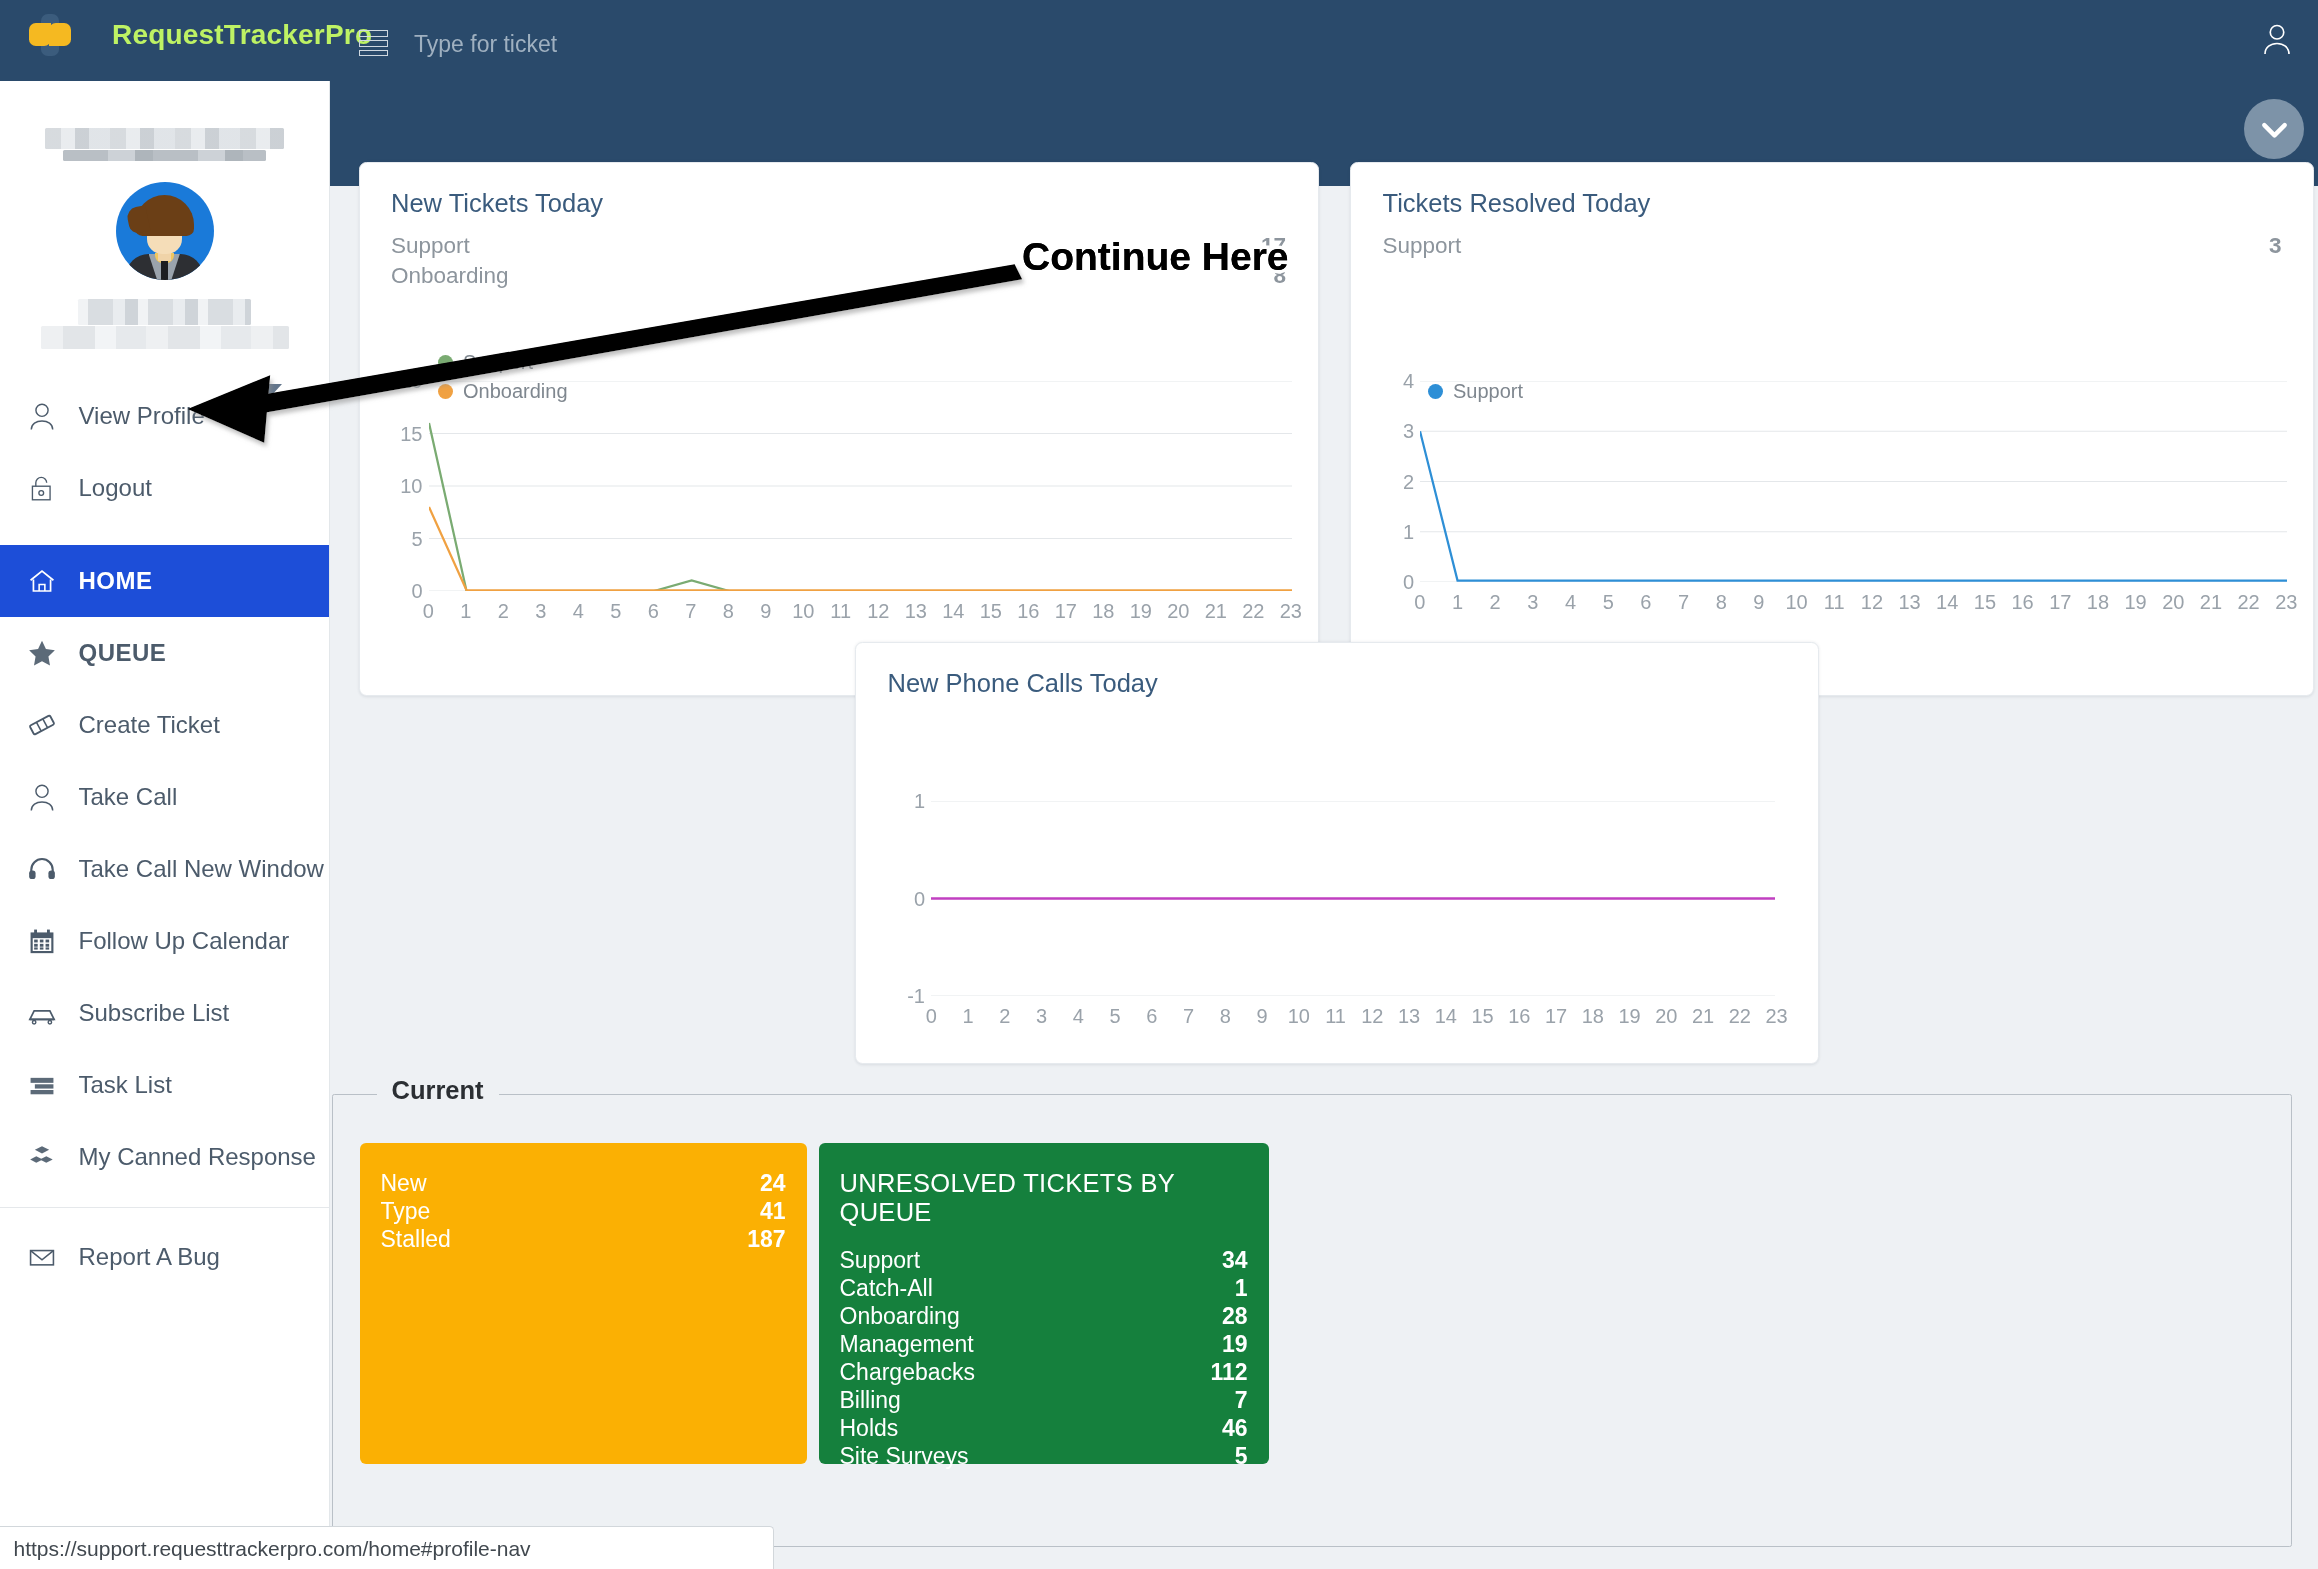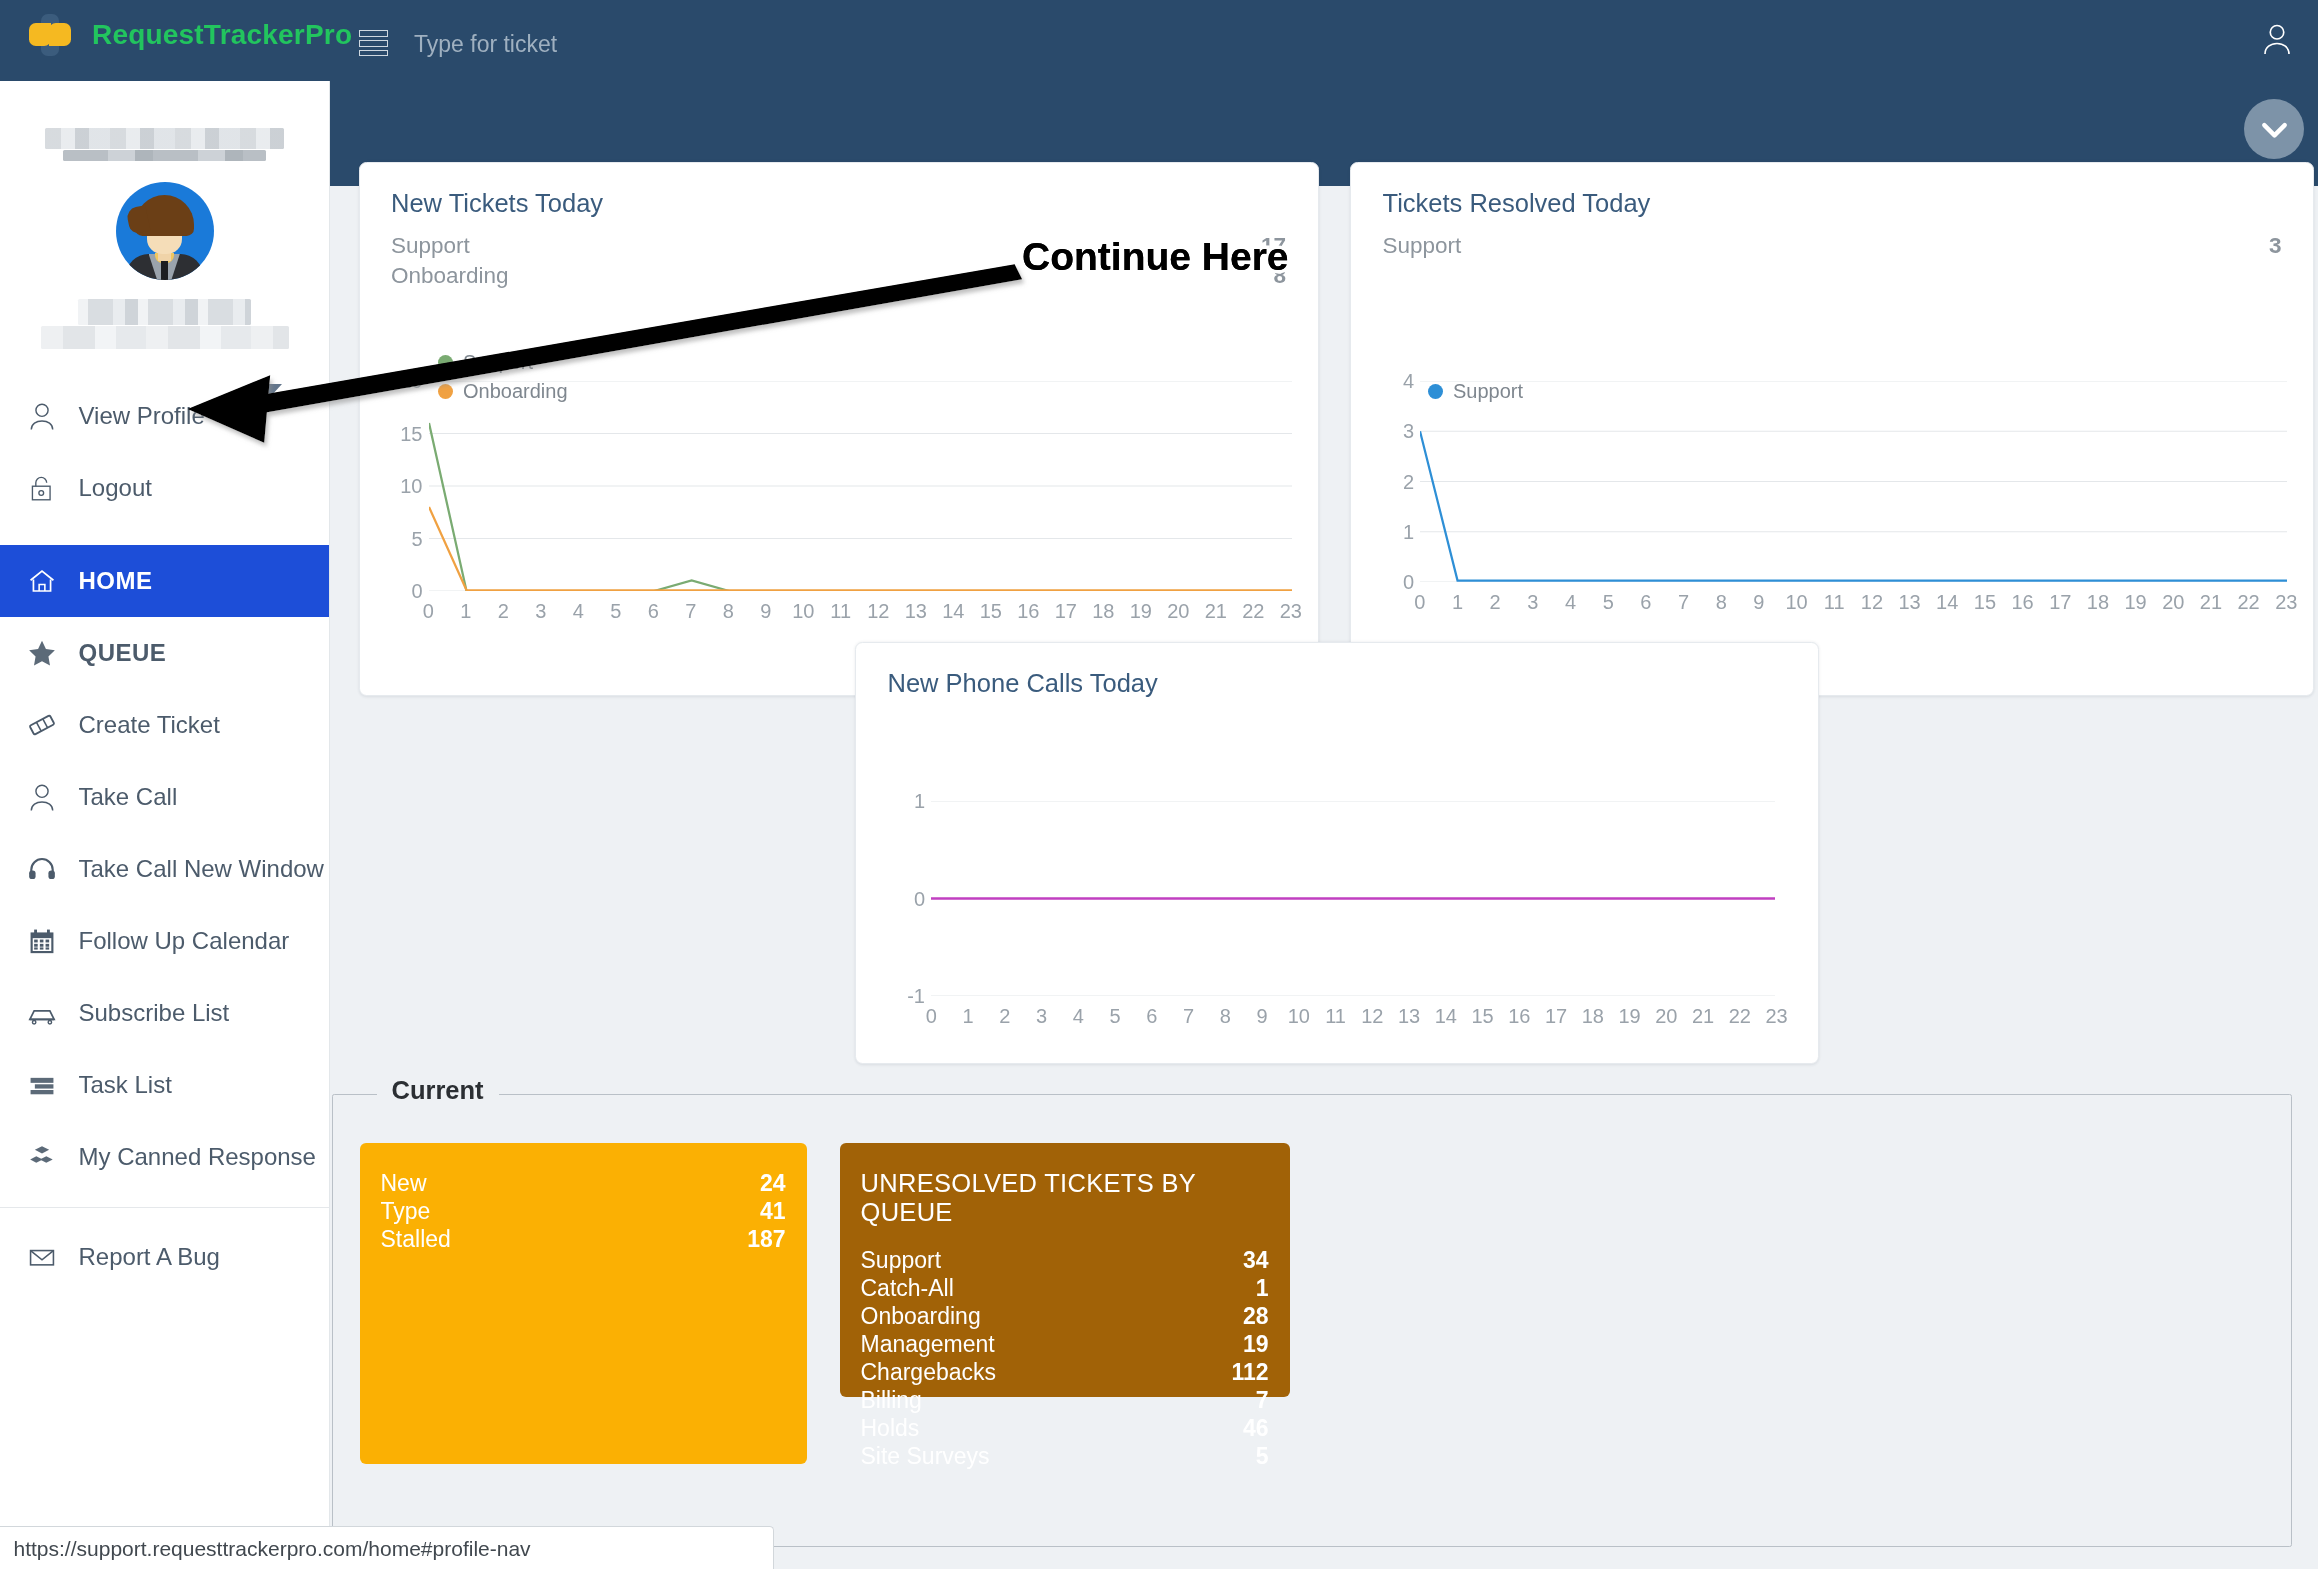--- a/index.html
+++ b/index.html
@@ -14,21 +14,21 @@
   
   .topbar {
     position: absolute; left: 0; top: 0; width: 2319px; height: 81px;
     background: #2a4a6b; z-index: 40;
   }
   .brand { position: absolute; left: 28.5px; top: 13.5px; display: flex; align-items: center; gap: 19.5px; }
   .logo-box { position: relative; width: 44px; height: 42px; }
   .logo-box .a { position: absolute; left: 12px; top: 0; width: 18px; height: 42px; background: #3b5c7d; border-radius: 6.8px; }
   .logo-box .b { position: absolute; left: 0; top: 9.8px; width: 22px; height: 22.5px; background: #f5b921; border-radius: 6.8px 0 6.8px 6.8px; }
   .logo-box .c { position: absolute; left: 20px; top: 9.8px; width: 22px; height: 22.5px; background: #f5b921; border-radius: 6.8px 6.8px 6.8px 0; }
-  .brand-name { color: #22c55e; font-size: 28px; font-weight: 600; letter-spacing: 0.2px; }
+  .brand-name { color: #bef264; font-size: 28px; font-weight: 600; letter-spacing: 0.2px; margin-left: 20px; }
 
   .hamburger { position: absolute; left: 359px; top: 30px; width: 28.5px; height: 28.5px; }
   .hamburger i { display:block; width: 100%; height: 6.8px; border: 1.5px solid #cfd8e0; margin-bottom: 3px; }
 
   .ticket-search {
     position: absolute; left: 414px; top: 28px; width: 420px; height: 33px;
     color: #9fb0c0; font-size: 23px; background: transparent; border: none; outline: none;
     font-family: "Liberation Sans", sans-serif;
   }
   .ticket-search::placeholder { color: #9fb0c0; }
@@ -551,21 +551,21 @@
         <div class="stat-row">
           <span>Type</span>
           <span class="v">41</span>
         </div>
         <div class="stat-row">
           <span>Stalled</span>
           <span class="v">187</span>
         </div>
       </div>
 
-      <div class="stat-card" style="left:507px; top:48px; width:450px; height:254px; background:#a16207;">
+      <div class="stat-card" style="left:486px; top:48px; width:450px; height:321px; background:#15803d;">
         <h3>UNRESOLVED TICKETS BY QUEUE</h3>
         <div class="stat-row">
           <span>Support</span>
           <span class="v">34</span>
         </div>
         <div class="stat-row">
           <span>Catch-All</span>
           <span class="v">1</span>
         </div>
         <div class="stat-row">

